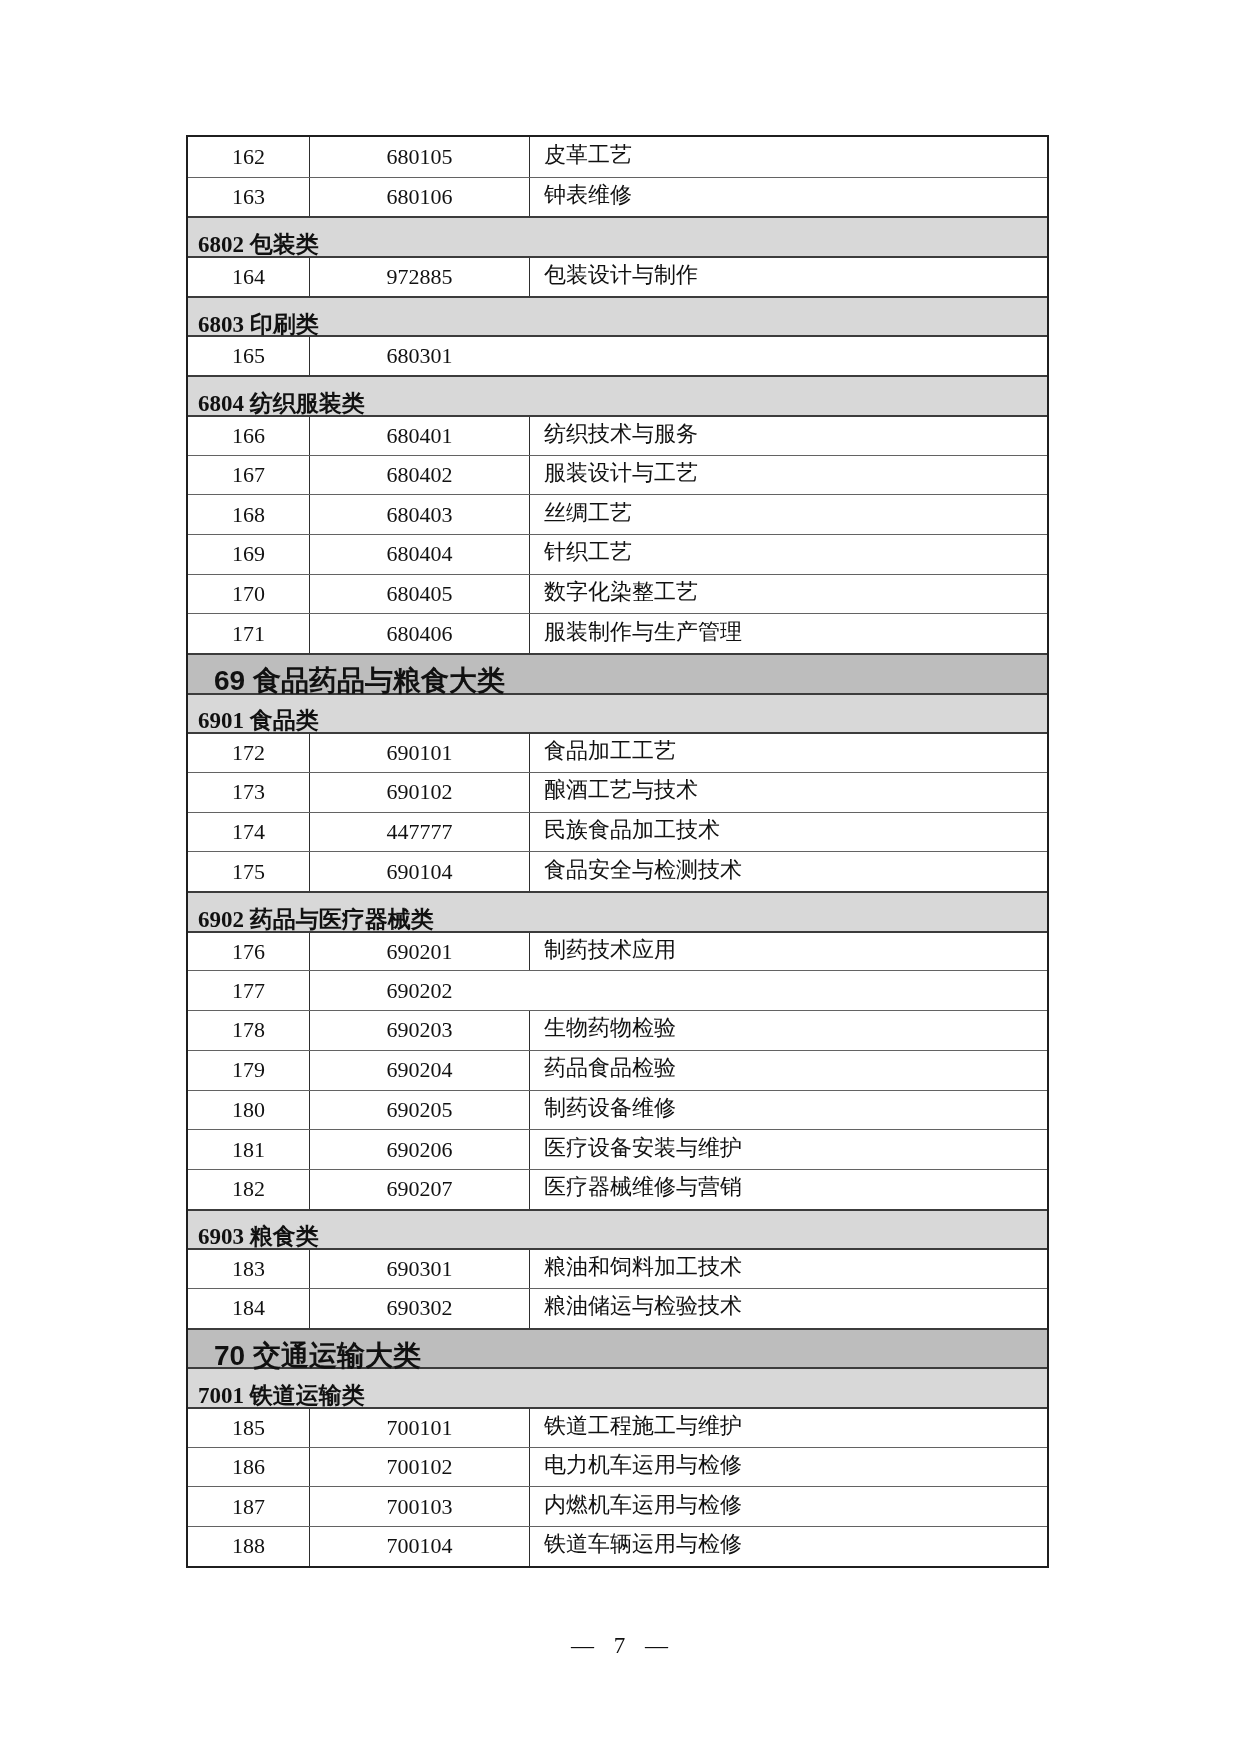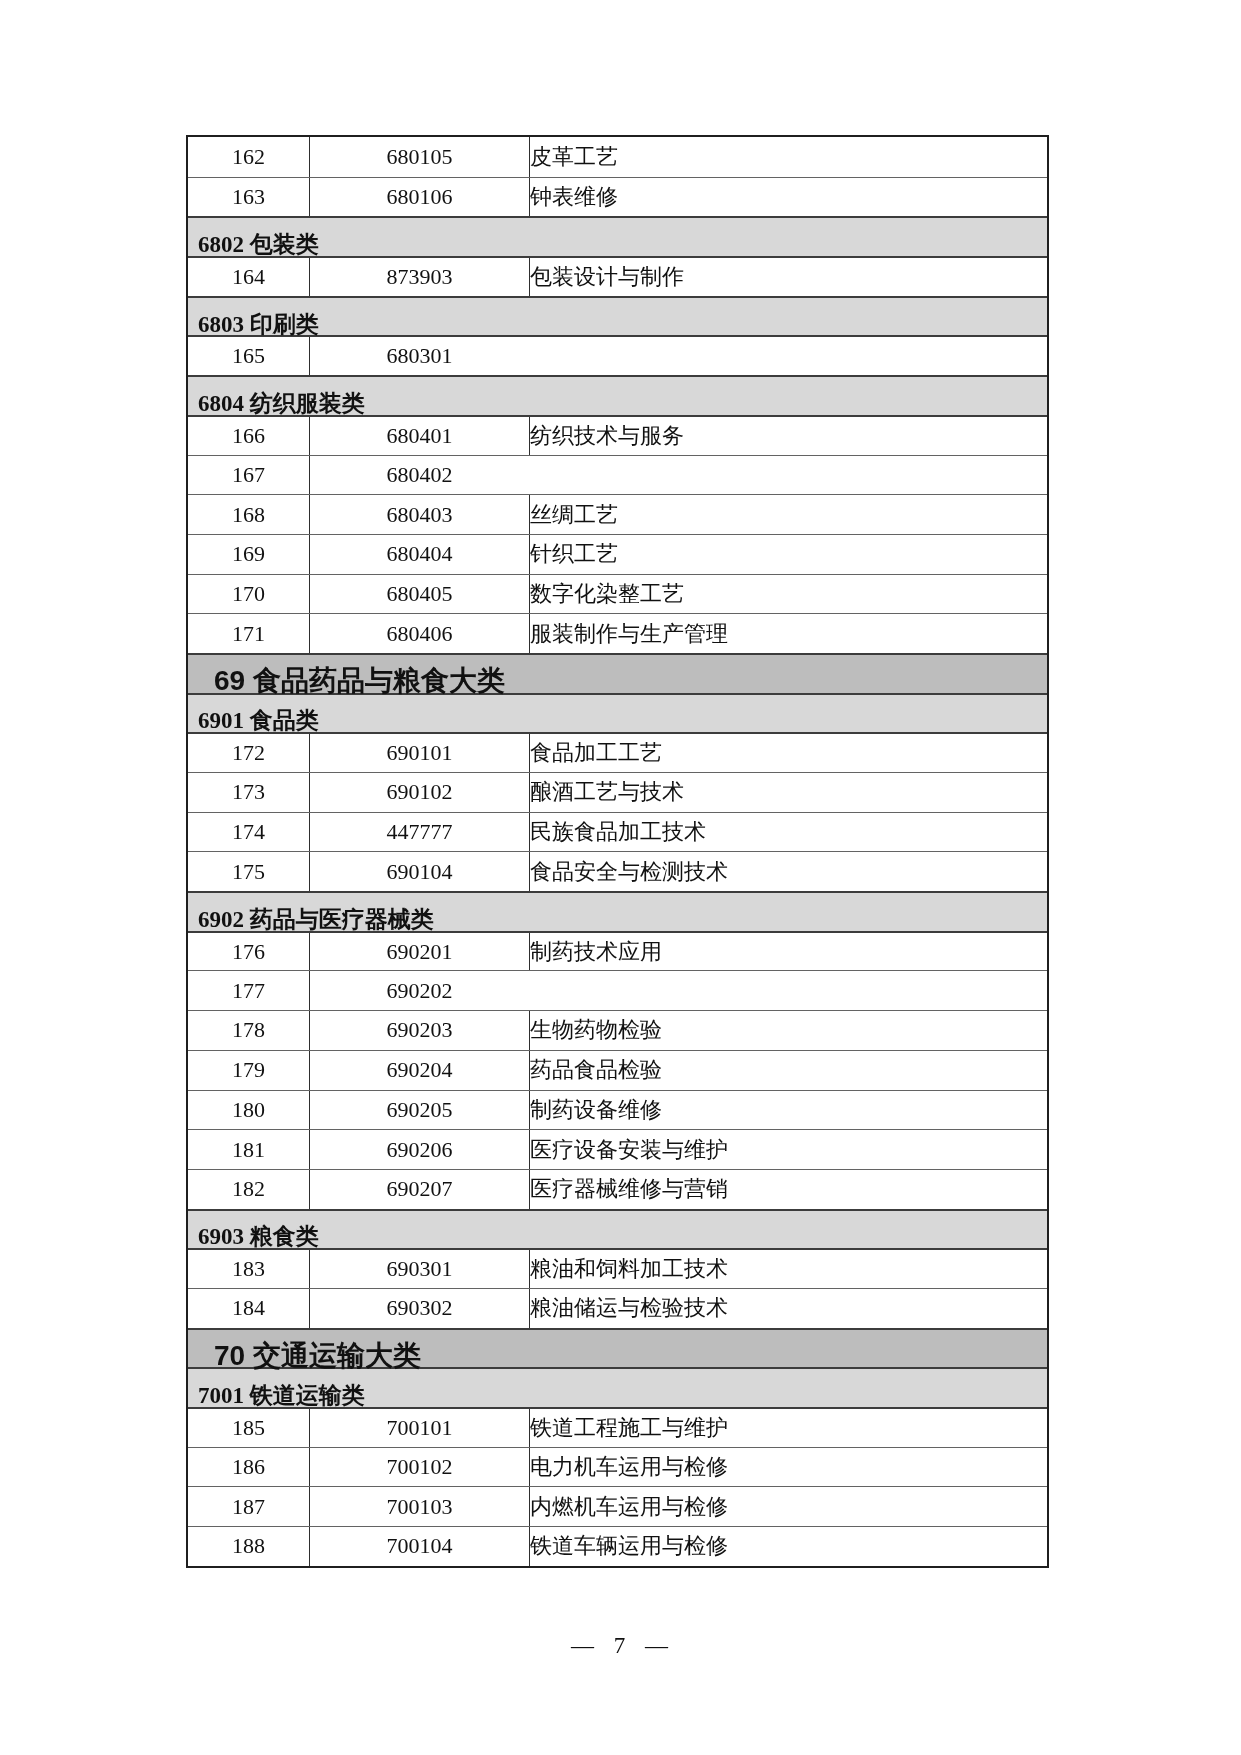--- a/index.html
+++ b/index.html
@@ -58,21 +58,23 @@
     justify-content: center;
   }
   .cell-code {
     width: 220px;
     justify-content: center;
     border-left: 1.5px solid var(--border-col);
   }
   .cell-name {
     flex: 1;
     border-left: 1.5px solid var(--border-col);
+    padding-left: 14px;
     justify-content: flex-start;
+    font-family: Liberation Mono, monospace;
   }
   .row-sub {
     background: var(--sub-bg);
     font-weight: bold;
     font-size: 23px;
     padding-left: 10px;
     display: flex;
     align-items: center;
   }
   .row-major {
@@ -112,41 +114,42 @@
     <div class="row">
       <div class="cell cell-no">163</div>
       <div class="cell cell-code">680106</div>
       <div class="cell cell-name">钟表维修</div>
     </div>
     <div class="row thick row-sub">
       <span class="header-label">6802 包装类</span>
     </div>
     <div class="row thick">
       <div class="cell cell-no">164</div>
-      <div class="cell cell-code">873903</div>
+      <div class="cell cell-code">972885</div>
       <div class="cell cell-name">包装设计与制作</div>
     </div>
     <div class="row thick row-sub">
       <span class="header-label">6803 印刷类</span>
     </div>
     <div class="row thick">
       <div class="cell cell-no">165</div>
       <div class="cell cell-code">680301</div>
     </div>
     <div class="row thick row-sub">
       <span class="header-label">6804 纺织服装类</span>
     </div>
     <div class="row thick">
       <div class="cell cell-no">166</div>
       <div class="cell cell-code">680401</div>
       <div class="cell cell-name">纺织技术与服务</div>
     </div>
     <div class="row">
       <div class="cell cell-no">167</div>
       <div class="cell cell-code">680402</div>
+      <div class="cell cell-name">服装设计与工艺</div>
     </div>
     <div class="row">
       <div class="cell cell-no">168</div>
       <div class="cell cell-code">680403</div>
       <div class="cell cell-name">丝绸工艺</div>
     </div>
     <div class="row">
       <div class="cell cell-no">169</div>
       <div class="cell cell-code">680404</div>
       <div class="cell cell-name">针织工艺</div>

